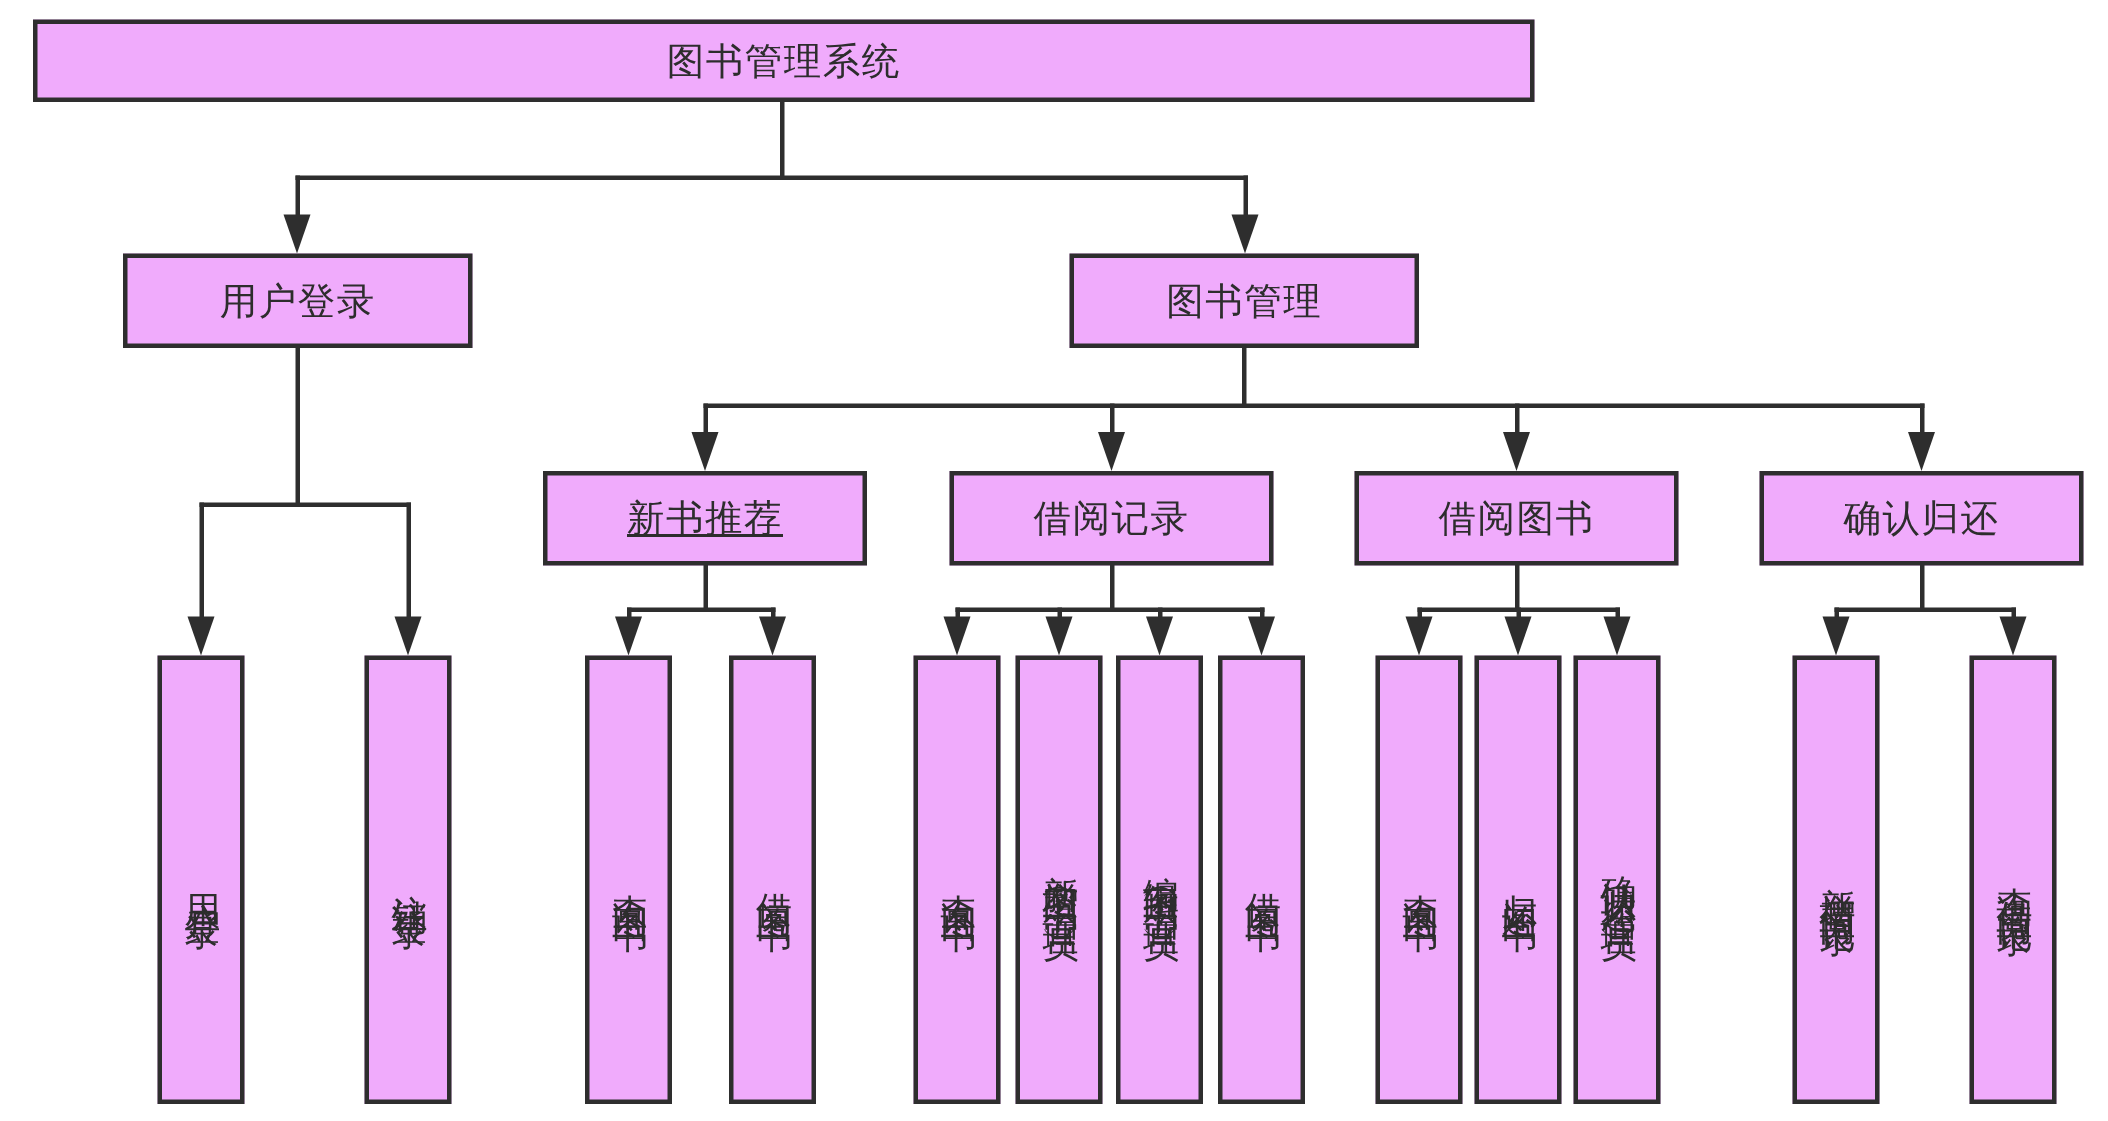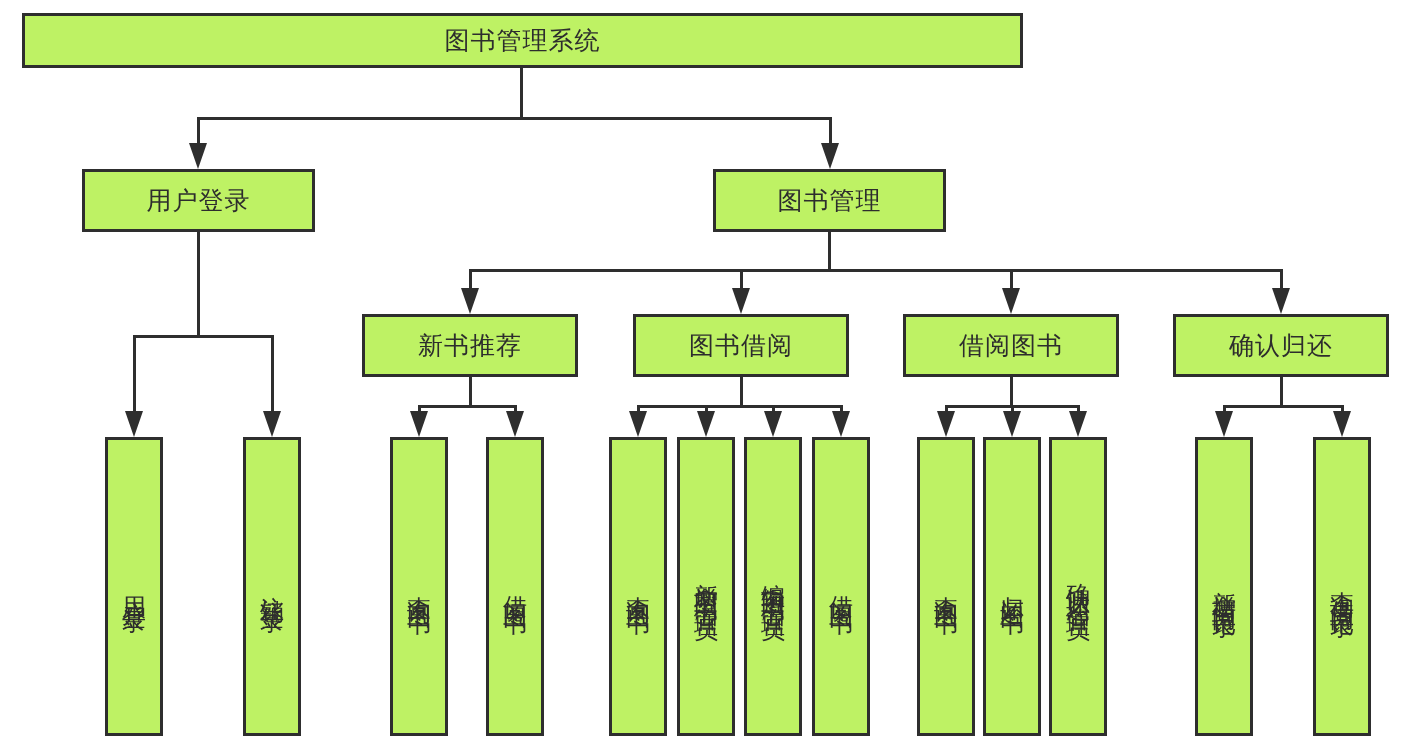--- a/index.html
+++ b/index.html
@@ -3,21 +3,21 @@
 <meta charset="utf-8">
 <style>
   * { margin:0; padding:0; box-sizing:border-box; }
   html,body { background:#ffffff; }
   body { font-family:"Liberation Sans","DejaVu Sans",sans-serif; }
   .canvas {
     position:relative; width:1405px; height:747px;
     background:#ffffff; overflow:hidden; color:#2d2d2d;
   }
   .box {
-    position:absolute; border:3px solid #2e2e2e; background:#bef264;
+    position:absolute; border:3px solid #2e2e2e; background:#f0abfc;
     display:flex; align-items:center; justify-content:center;
   }
   .hlabel {
     font-size:25px; color:#2d2d2d; white-space:nowrap; letter-spacing:1px;
   }
   .vtext {
     writing-mode:vertical-rl; text-orientation:mixed;
     font-size:24px; line-height:1; letter-spacing:5px; color:#2d2d2d;
     white-space:nowrap;
   }
@@ -68,25 +68,25 @@
   <div class="line hline" style="left:469px; top:269px; width:814px;"></div>
   <div class="line vline" style="left:469px; top:269px; height:21px;"></div>
   <div class="arrow" style="left:461px; top:288px;"></div>
   <div class="line vline" style="left:740px; top:269px; height:21px;"></div>
   <div class="arrow" style="left:732px; top:288px;"></div>
   <div class="line vline" style="left:1010px; top:269px; height:21px;"></div>
   <div class="arrow" style="left:1002px; top:288px;"></div>
   <div class="line vline" style="left:1280px; top:269px; height:21px;"></div>
   <div class="arrow" style="left:1272px; top:288px;"></div>
 
-  <div class="box" style="left:362px; top:314px; width:216px; height:63px;">
+  <div class="box" style="left:362px; top:314px; width:216px; height:63px;text-decoration:underline;">
     <span class="hlabel">新书推荐</span>
   </div>
   <div class="box" style="left:633px; top:314px; width:216px; height:63px;">
-    <span class="hlabel">图书借阅</span>
+    <span class="hlabel">借阅记录</span>
   </div>
   <div class="box" style="left:903px; top:314px; width:216px; height:63px;">
     <span class="hlabel">借阅图书</span>
   </div>
   <div class="box" style="left:1173px; top:314px; width:216px; height:63px;">
     <span class="hlabel">确认归还</span>
   </div>
 
   <div class="line vline" style="left:469px; top:375px; height:32px;"></div>
   <div class="line hline" style="left:418px; top:405px; width:99px;"></div>

